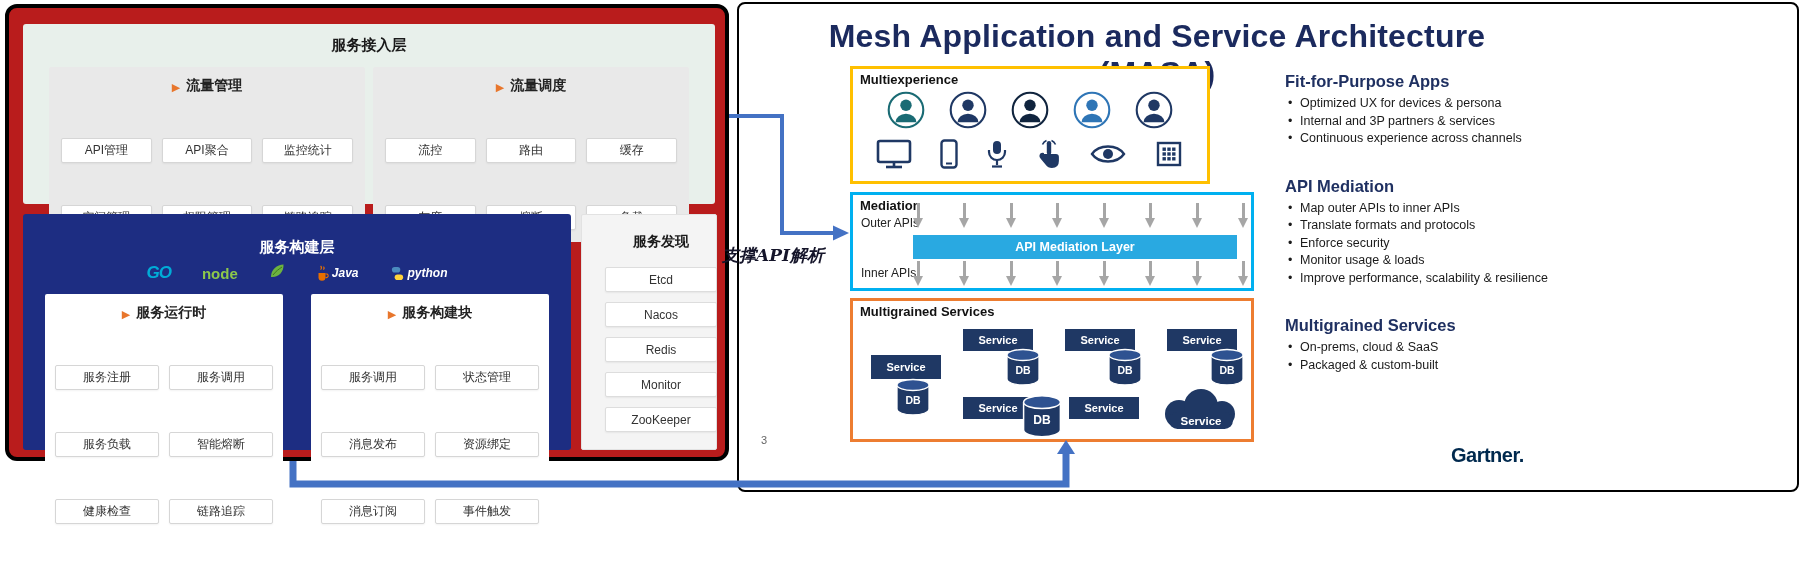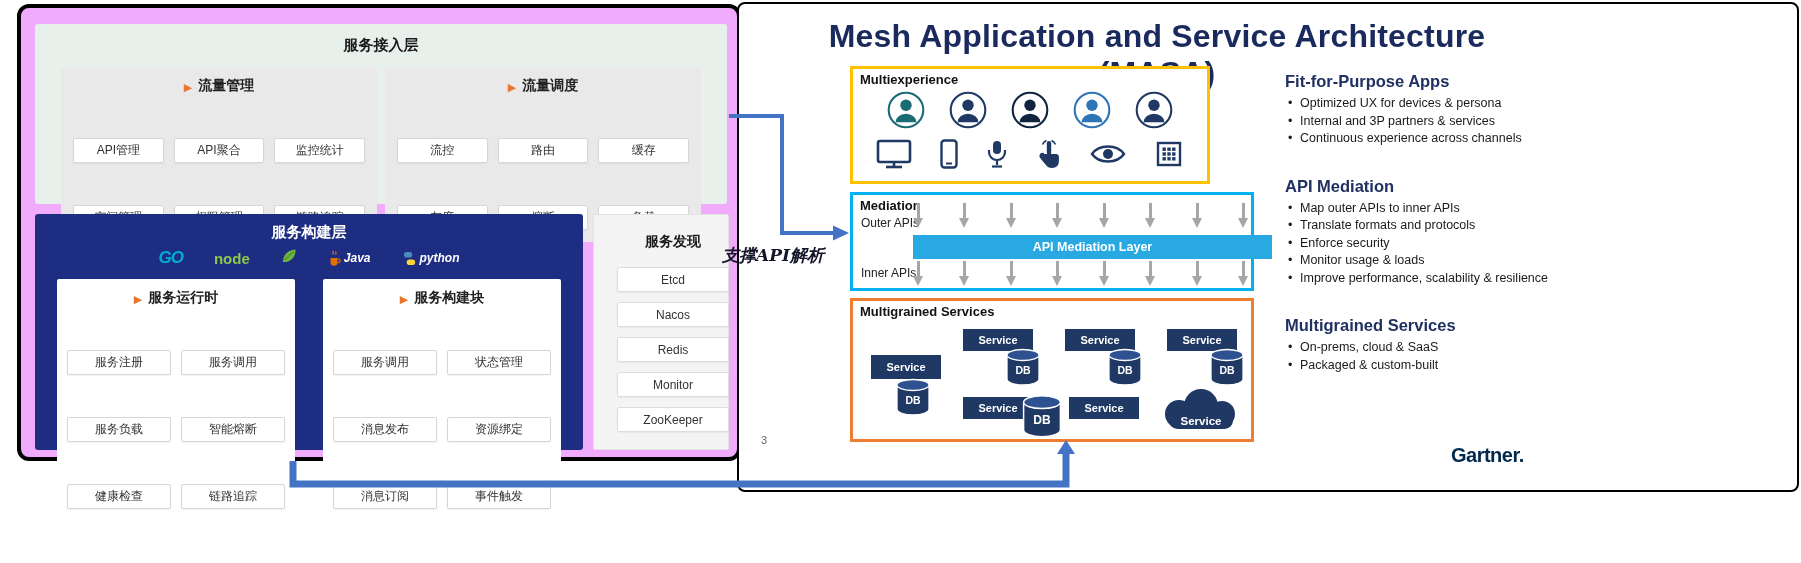--- a/index.html
+++ b/index.html
@@ -1,37 +1,37 @@
 <!DOCTYPE html>
 <html><head>
 <meta charset="utf-8">
 <style>
   * { margin:0; padding:0; box-sizing:border-box; }
   html,body { width:1801px; height:563px; background:#fff; font-family:"Liberation Sans","DejaVu Sans",sans-serif; }
   .canvas { position:relative; width:1801px; height:563px; background:#fff; overflow:hidden; }
 
   
-  .left-panel { position:absolute; left:17px; top:4px; width:724px; height:457px;
-    border:4px solid #000; border-radius:12px; background:#f0abfc; }
+  .left-panel { position:absolute; left:5px; top:4px; width:724px; height:457px;
+    border:4px solid #000; border-radius:12px; background:#b91c1c; }
 
   .access-layer { position:absolute; left:14px; top:16px; width:692px; height:180px;
     background:#e8f0eb; border-radius:3px; padding-top:12px; }
   .layer-title { text-align:center; font-size:15px; font-weight:bold; color:#1a1a1a; }
   .access-row { display:flex; justify-content:space-between; padding:12px 26px 0; }
   .gray-box { width:316px; background:#e9e9e9; border-radius:2px; padding:10px 12px 12px; }
   .box-head { display:flex; align-items:center; justify-content:center; gap:6px;
     font-size:14px; font-weight:bold; color:#222; }
   .marker::before { content:"▶"; color:#e8762c; font-size:11px; }
   .btn-grid { display:grid; grid-template-columns:repeat(3,1fr); gap:9px 10px; margin-top:10px; }
   .item-btn { background:#fff; border:1px solid #d6d6d6; border-radius:2px; height:25px;
     display:flex; align-items:center; justify-content:center; font-size:12px; color:#333;
     box-shadow:0 1px 2px rgba(0,0,0,.05); white-space:nowrap;margin-top:33px; }
 
   .build-layer { position:absolute; left:14px; top:206px; width:548px; height:236px;
-    background:#1d2d82; border-radius:3px; padding-top:9px; }
+    background:#1d2d82; border-radius:3px; padding-top:24px; }
   .build-title { color:#fff; text-align:center; font-weight:bold; font-size:15px; }
   .logo-row { display:flex; justify-content:center; align-items:center; gap:31px; height:26px; margin-top:3px; }
   .logo-go { color:#00acd7; font-weight:bold; font-style:italic; font-size:17px; letter-spacing:-1px; }
   .logo-node { color:#8cc84b; font-weight:bold; font-size:15px; }
   .logo-java, .logo-python { display:inline-flex; align-items:center; gap:3px; color:#fff;
     font-weight:bold; font-style:italic; font-size:12px; }
   .build-row { display:flex; justify-content:center; gap:28px; margin-top:8px; }
   .white-box { width:238px; background:#fff; border-radius:2px; padding:10px 10px 12px; }
   .white-box .btn-grid { grid-template-columns:repeat(2,1fr); }
 
@@ -59,21 +59,21 @@
     justify-content:center; align-items:center; gap:28px; }
 
   .med-box { position:absolute; left:111px; top:188px; width:404px; height:99px;
     border:3px solid #00b0f0; background:#fff; }
   .side-label { position:absolute; left:8px; font-size:12px; color:#222; }
   .arrow-row { position:absolute; left:60px; width:336px; display:flex; justify-content:space-between; }
   .darr { width:11px; height:26px; position:relative; }
   .darr::before { content:""; position:absolute; left:4px; top:0; width:3px; height:17px; background:#a6a6a6; }
   .darr::after { content:""; position:absolute; left:0; top:15px;
     border-left:5.5px solid transparent; border-right:5.5px solid transparent; border-top:10px solid #a6a6a6; }
-  .med-bar { position:absolute; left:60px; top:40px; width:359px; height:24px; background:#29a9e1;
+  .med-bar { position:absolute; left:60px; top:40px; width:324px; height:24px; background:#29a9e1;
     color:#fff; font-size:12.5px; font-weight:bold; display:flex; align-items:center; justify-content:center; }
 
   .mg-box { position:absolute; left:111px; top:294px; width:404px; height:144px;
     border:3px solid #ed7d31; background:#fff; }
   .svc { position:absolute; width:70px; height:22px; background:#1f3864; color:#fff;
     font-size:11px; font-weight:bold; display:flex; align-items:center; justify-content:center; }
   .svc.tall { height:24px; }
   .db { position:absolute; }
   .cloud { position:absolute; }
 

